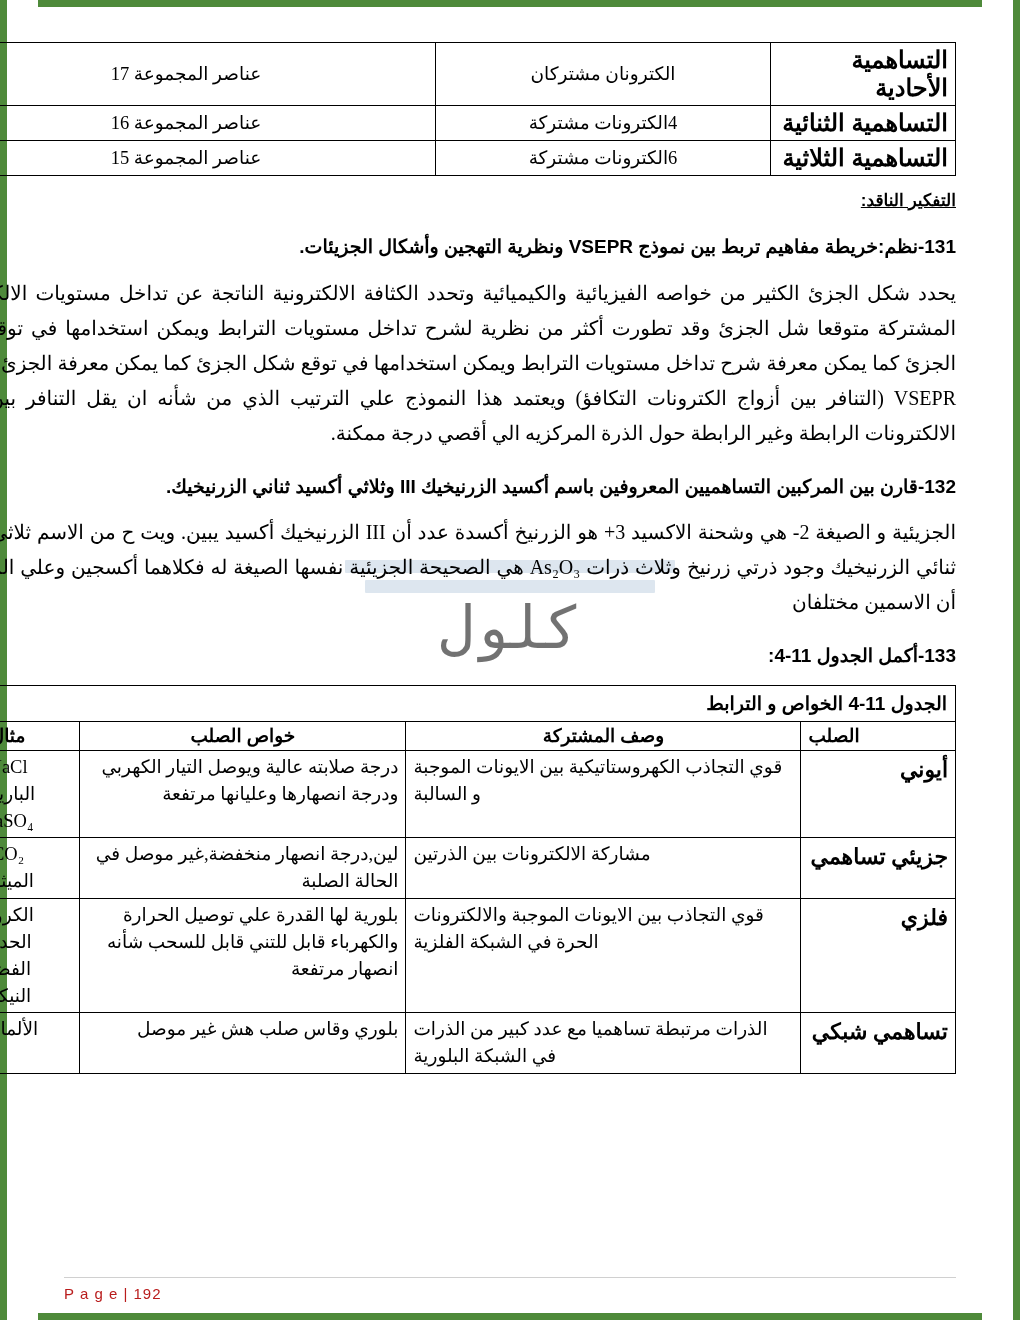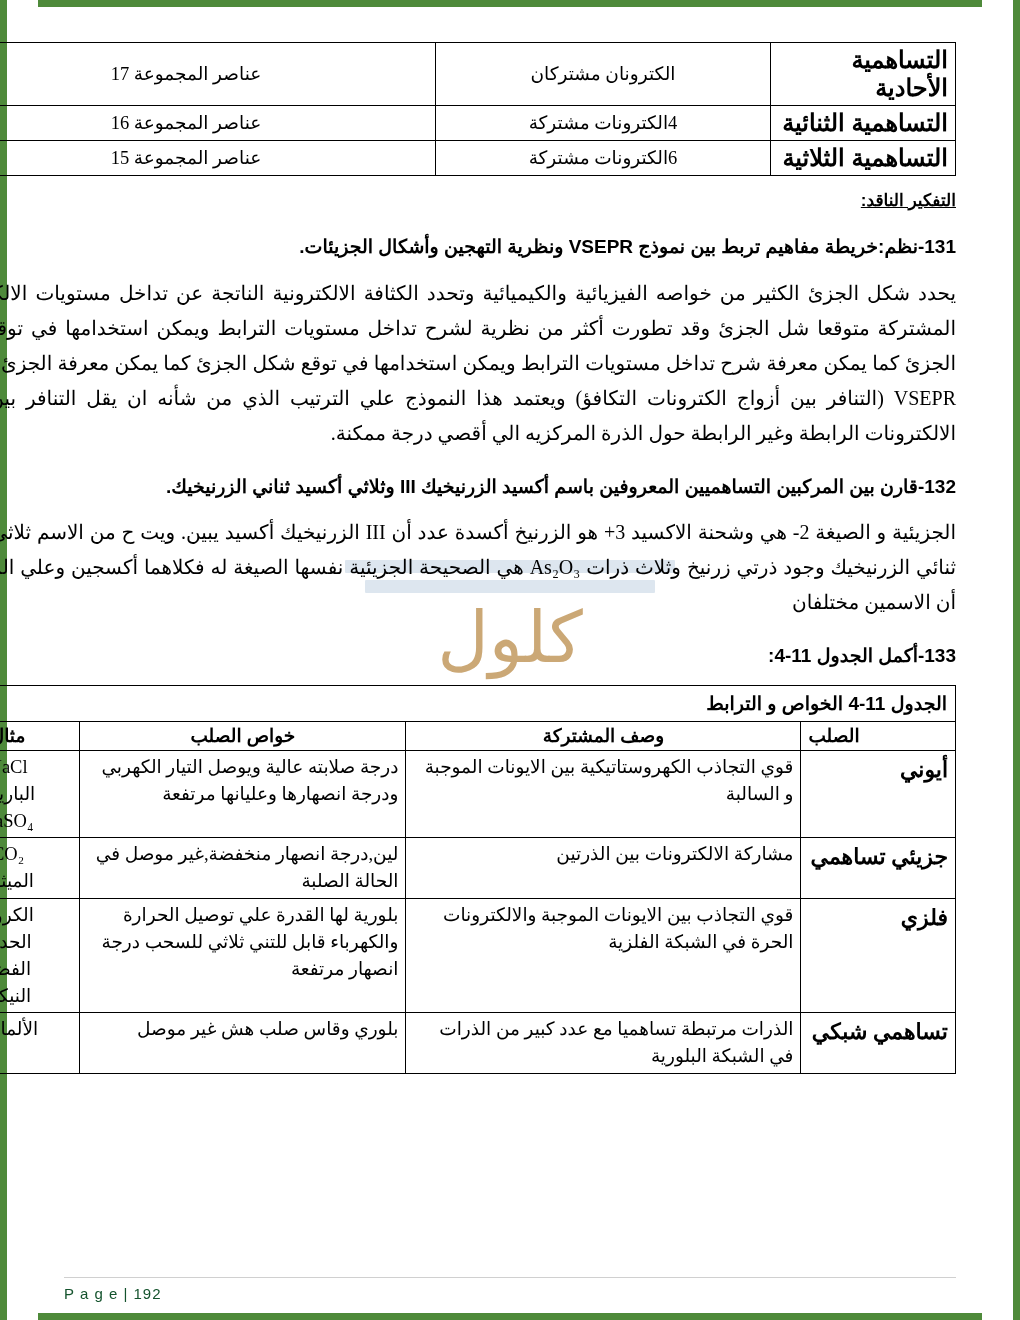--- a/index.html
+++ b/index.html
@@ -20,21 +20,21 @@
 
   
   .watermark{
     position:absolute;left:50%;top:560px;transform:translateX(-50%);
     width:560px;text-align:center;pointer-events:none;z-index:0;opacity:.55;
   }
   .wm-bars{width:330px;margin:0 auto 10px auto;}
   .wm-bar{height:13px;background:#c2d3e2;margin-bottom:7px;border-radius:1px;}
   .wm-bar.b2{width:88%;margin-left:auto;margin-right:auto;}
   .wm-text{
-    font-family:Liberation Serif, serif;font-size:71px;color:#a16207;
+    font-family:Liberation Mono, monospace;font-size:59px;color:#000000;
     letter-spacing:2px;line-height:1;
   }
   .wm-sub{
     font-family:"DejaVu Sans", sans-serif;font-size:23px;color:#c4d4e3;
     letter-spacing:3px;margin-top:6px;
   }
 
   .layer{position:relative;z-index:2;}
 
   table.t{border-collapse:collapse;width:100%;font-family:"Liberation Serif", serif;}
@@ -64,31 +64,31 @@
   .maintable .caption{
     font-family:"Liberation Sans", sans-serif;font-weight:bold;font-size:19px;
     text-align:right;padding:4px 8px;
   }
   .maintable th{
     font-family:"Liberation Sans", sans-serif;font-weight:bold;font-size:18px;
     text-align:center;padding:4px 6px;
   }
   .maintable th.c1{width:120px;text-align:left;}
   .maintable td.c1{font-family:Liberation Serif, serif;font-weight:bold;font-size:22px;text-align:right;vertical-align:top;width:120px;}
-  .maintable td.c2{width:330px;text-align:right;vertical-align:top;}
+  .maintable td.c2{width:330px;text-align:left;vertical-align:top;}
   .maintable td.c3{width:270px;text-align:right;vertical-align:top;}
   .maintable td.c4{width:110px;text-align:center;vertical-align:top;}
   .maintable td.c4 .ml{display:block;}
 
   .footer{
     position:absolute;left:64px;right:64px;bottom:18px;
     border-top:1px solid #d0d0d0;padding-top:7px;
   }
   .footer .pg{
-    text-align:left;font-family:"Liberation Sans", sans-serif;font-size:15px;color:#14532d;
+    text-align:left;font-family:"Liberation Sans", sans-serif;font-size:15px;color:#b91c1c;
     letter-spacing:1px;
   }
 </style>
 </head>
 <body>
 
 <div class="page">
 
   <div class="frame-top"></div>
   <div class="frame-bottom"></div>
@@ -164,21 +164,21 @@
           <td class="c3">لين,درجة انصهار منخفضة,غير موصل في الحالة الصلبة</td>
           <td class="c4">
             <span class="ml">CO₂</span>
             <span class="ml">الميثان</span>
           </td>
         </tr>
 
         <tr>
           <td class="c1">فلزي</td>
           <td class="c2">قوي التجاذب بين الايونات الموجبة والالكترونات الحرة في الشبكة الفلزية</td>
-          <td class="c3">بلورية لها القدرة علي توصيل الحرارة والكهرباء قابل للتني ثلاثي للسحب درجة انصهار مرتفعة</td>
+          <td class="c3">بلورية لها القدرة علي توصيل الحرارة والكهرباء قابل للتني قابل للسحب شأنه انصهار مرتفعة</td>
           <td class="c4">
             <span class="ml">الكروم</span>
             <span class="ml">الحديد</span>
             <span class="ml">الفضة</span>
             <span class="ml">النيكل</span>
           </td>
         </tr>
 
         <tr>
           <td class="c1">تساهمي شبكي</td>

